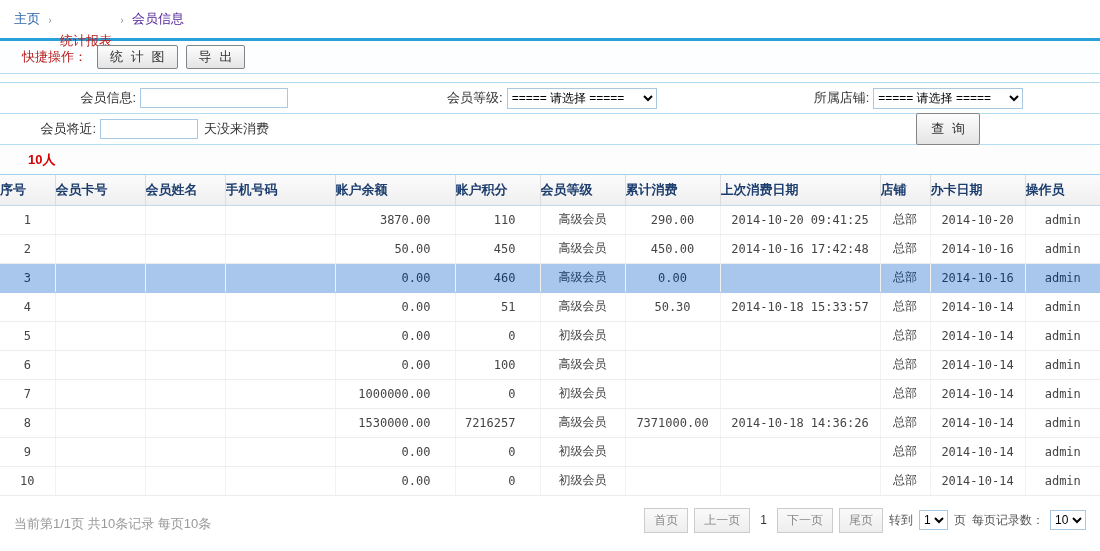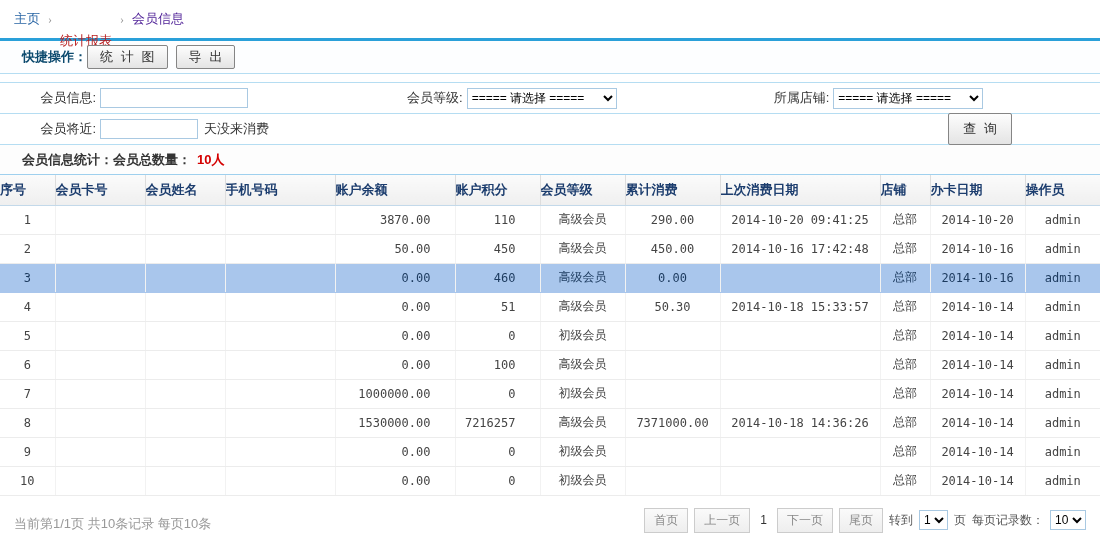--- a/index.html
+++ b/index.html
@@ -19,37 +19,37 @@
   .bc-home{color:#2a66a5;text-decoration:none;cursor:pointer;}
   .bc-sep{color:#999;margin:0 8px;font-size:12px;}
   .bc-link{color:#b91c1c;text-decoration:none;cursor:pointer;margin-top:44px;}
   .bc-current{color:#4c1d95;}
 
   .accent-line{height:3px;background:var(--accent);}
 
   
   .quickbar{height:33px;display:flex;align-items:center;padding-left:22px;
     border-bottom:1px solid var(--panel-border);background:#fdfeff;}
-  .quick-label{font-weight:bold;color:#0c4a6e;margin-right:0;}
+  .quick-label{font-weight:normal;color:#b91c1c;margin-right:10px;}
   .btn{display:inline-block;padding:2px 12px;margin-right:8px;font-size:13px;color:#333;
     border:1px solid #858585;border-radius:2px;cursor:pointer;
     background:linear-gradient(#fdfdfd,#e4e4e4);white-space:nowrap;
     font-family:Liberation Mono, monospace;}
 
   
   .filterbox{margin-top:8px;border-top:1px solid var(--panel-border);}
   .frow{height:31px;display:flex;align-items:center;border-bottom:1px solid var(--panel-border);}
   .frow1 .fcell{width:33.33%;display:flex;align-items:center;}
-  .fcell label{width:100px;text-align:right;padding-right:4px;color:#333;}
+  .fcell label{width:100px;text-align:right;padding-right:4px;color:#333;margin-left:40px;}
   .fcell input[type=text]{width:148px;height:20px;border:1px solid #a9c9e2;padding:1px 4px;font-size:12px;}
   .fcell select{width:150px;height:21px;border:1px solid #a9c9e2;font-size:12px;background:#fff;}
   .frow2 label{width:100px;text-align:right;padding-right:4px;}
   .frow2 .small{width:98px;height:20px;border:1px solid #a9c9e2;padding:1px 4px;font-size:12px;}
   .frow2 .suffix{margin-left:6px;color:#333;}
-  .query-btn{margin-left:auto;margin-right:88px;padding:6px 14px;}
+  .query-btn{margin-left:auto;margin-right:120px;padding:6px 14px;}
 
   
   .summary{height:30px;display:flex;align-items:center;padding-left:22px;
     border-bottom:1px solid #9fd0ee;background:#fdfdfd;}
   .summary-text{font-weight:bold;color:#333;}
   .summary-count{font-weight:bold;color:var(--red);margin-left:6px;}
 
   
   table.grid{width:1100px;border-collapse:collapse;table-layout:fixed;}
   .grid th{height:30px;background:linear-gradient(#fbfbfb,#efefef);color:var(--header-text);
@@ -116,21 +116,20 @@
     </div>
     <div class="frow frow2">
       <label>会员将近:</label>
       <input type="text" class="small" style="">
       <span class="suffix">天没来消费</span>
       <button class="btn query-btn">查  询</button>
     </div>
   </div>
 
   <div class="summary">
-    <span class="summary-text">会员信息统计：会员总数量：</span>
     <span class="summary-count">10人</span>
   </div>
 
   <table class="grid">
     <colgroup>
       <col style="width:55px">
         <col style="width:90px">
         <col style="width:80px">
         <col style="width:110px">
       <col style="width:120px">

